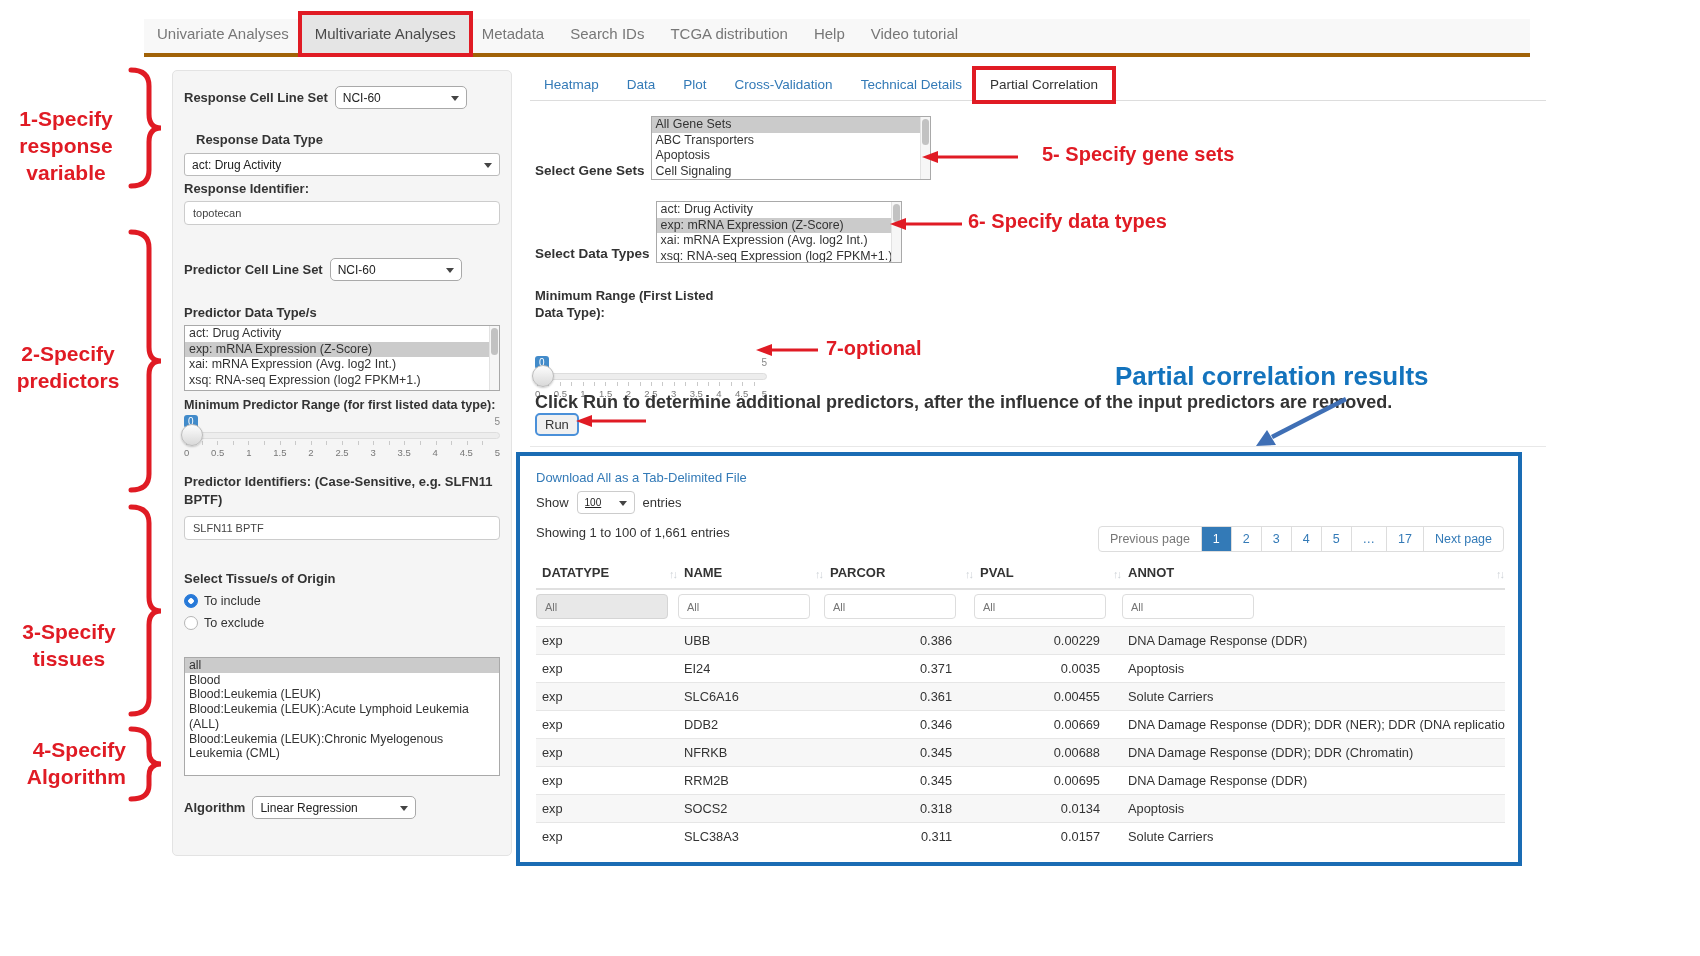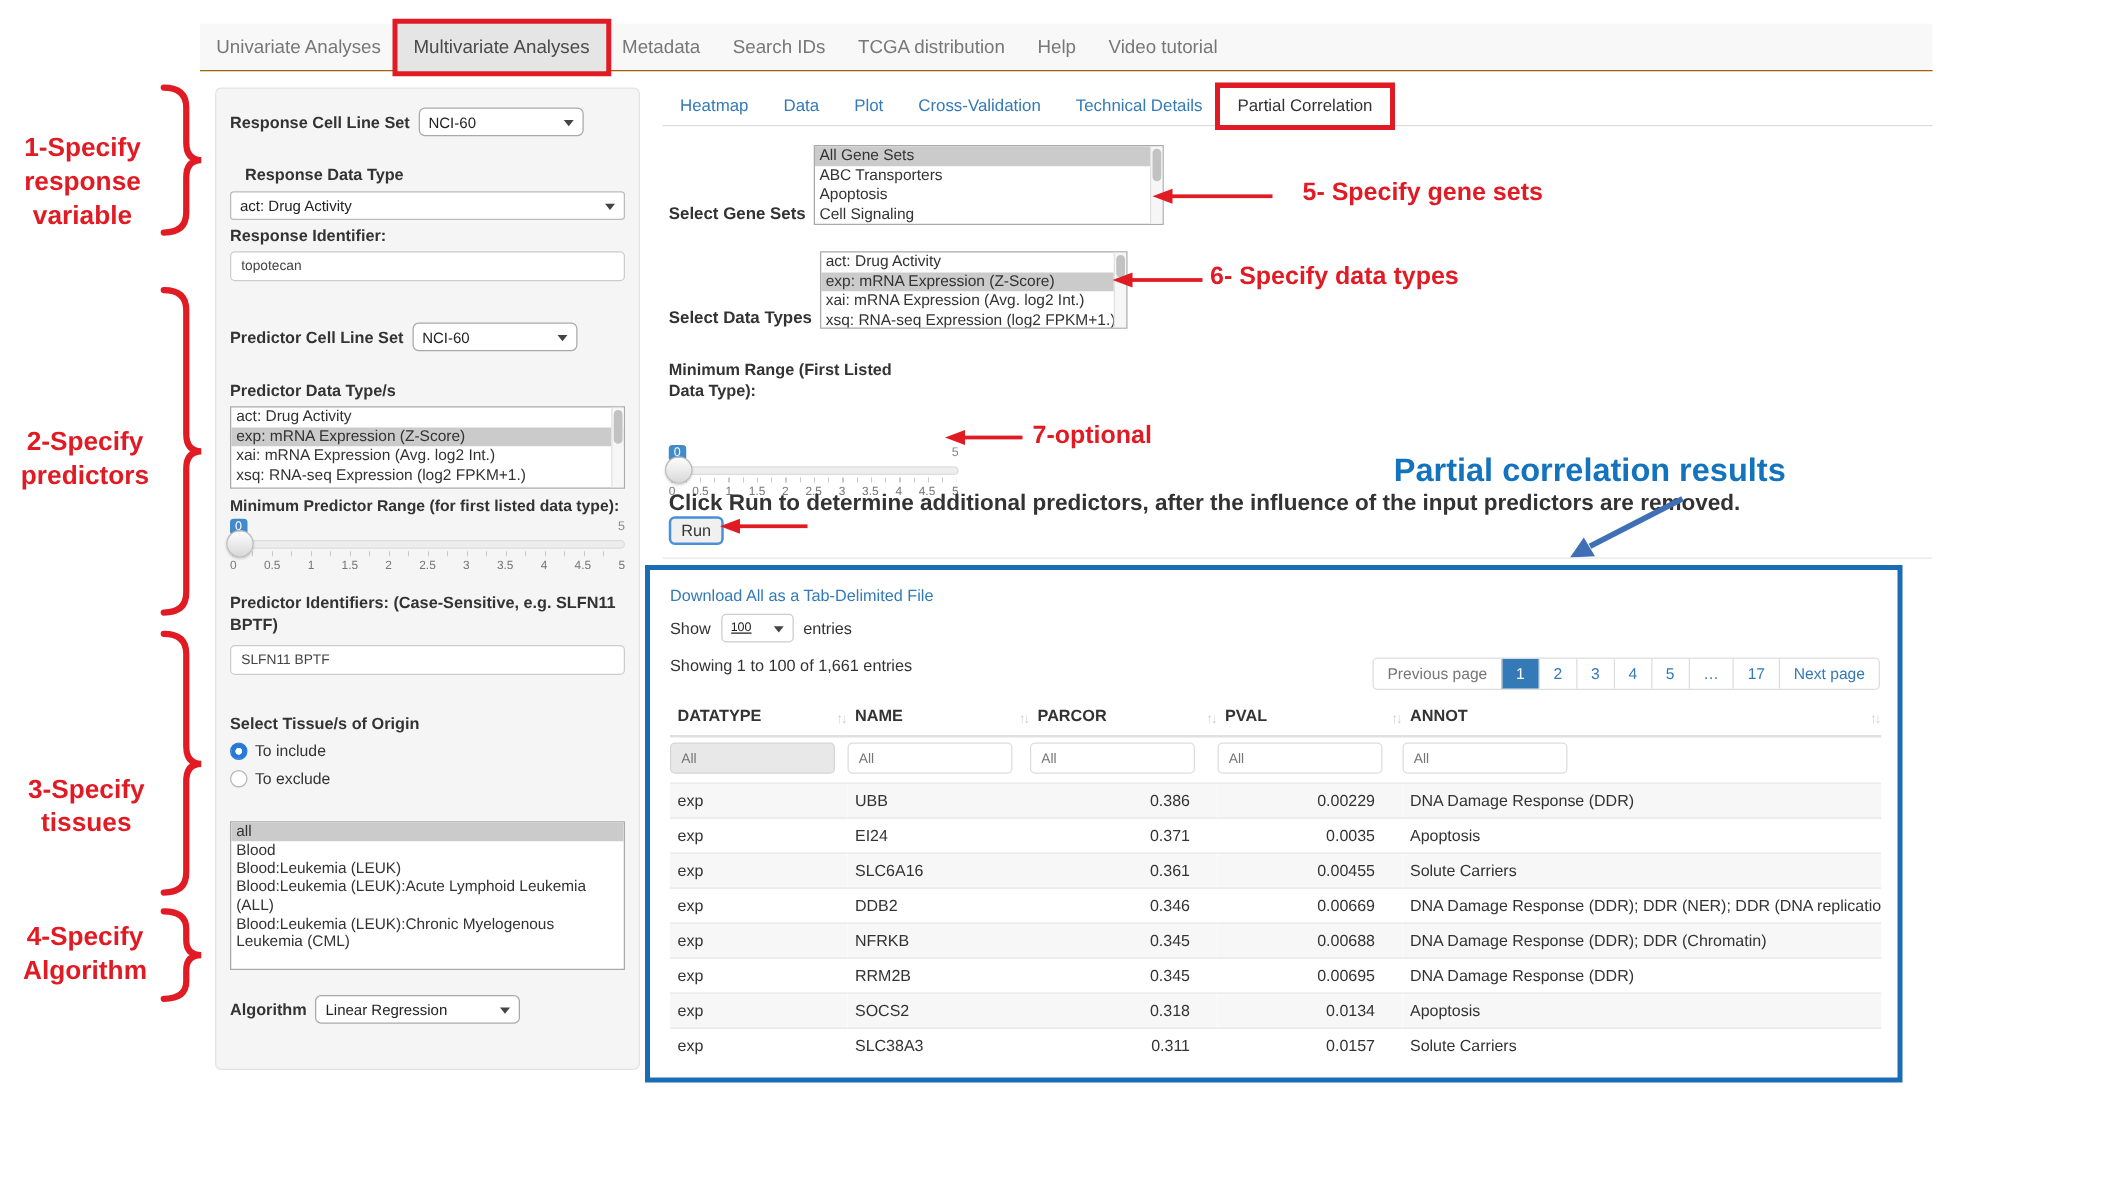--- a/index.html
+++ b/index.html
@@ -1,21 +1,21 @@
 <!DOCTYPE html>
 <html><head>
 <meta charset="utf-8">
 <style>
   * { margin:0; padding:0; box-sizing:border-box; }
   html,body { width:1700px; height:956px; background:#fff; font-family:"Liberation Sans", sans-serif; color:#333; }
   .abs { position:absolute; }
   #app { position:relative; width:1700px; height:956px; overflow:hidden; }
 
   
-  .navbar { left:160px; top:19px; width:1386px; height:38px; background:#f8f8f8; border-bottom:1px solid #a16207; display:flex; align-items:center; }
+  .navbar { left:144px; top:19px; width:1386px; height:38px; background:#f8f8f8; border-bottom:4px solid #a16207; display:flex; align-items:flex-end; }
   .nav-item { padding:0 13px; line-height:38px; font-size:15px; color:#777; white-space:nowrap; cursor:pointer; }
   .nav-item.active { background:#e5e5e5; color:#4a4a4a; position:relative; box-shadow:0 0 0 4px #e01b24; }
 
   
   .red-note { color:#e01b24; font-weight:bold; font-size:21px; line-height:27px; text-align:center; }
   .callout { color:#e01b24; font-weight:bold; font-size:20px; white-space:nowrap; }
 
   
   .sidebar { left:172px; top:70px; width:340px; height:786px; background:#f5f5f5; border:1px solid #e3e3e3; border-radius:5px; padding:13px 11px; font-size:13px; }
   .lbl { font-weight:bold; color:#333; font-size:13px; }
@@ -107,21 +107,21 @@
   <div class="abs red-note" style="left:10px; top:340px; width:116px;">2-Specify predictors</div>
   <svg class="brace" style="left:128px; top:228px;" width="36" height="266">
       <path d="M3,4 Q21,4 21,20 L21,119 Q21,133 33,133 Q21,133 21,147 L21,246 Q21,262 3,262" fill="none" stroke="#e01b24" stroke-width="5" stroke-linecap="round"></path>
     </svg>
 
   <div class="abs red-note" style="left:14px; top:618px; width:110px;">3-Specify tissues</div>
   <svg class="brace" style="left:128px; top:503px;" width="36" height="215">
       <path d="M3,4 Q21,4 21,20 L21,94 Q21,108 33,108 Q21,108 21,122 L21,195 Q21,211 3,211" fill="none" stroke="#e01b24" stroke-width="5" stroke-linecap="round"></path>
     </svg>
 
-  <div class="abs red-note" style="left:10px; top:736px; width:116px;">4-Specify Algorithm</div>
+  <div class="abs red-note" style="left:10px; top:736px; width:116px;text-align:right;">4-Specify Algorithm</div>
   <svg class="brace" style="left:128px; top:725px;" width="36" height="78">
       <path d="M3,4 Q21,4 21,18 L21,27 Q21,39 33,39 Q21,39 21,51 L21,60 Q21,74 3,74" fill="none" stroke="#e01b24" stroke-width="5" stroke-linecap="round"></path>
     </svg>
 
   <div class="abs sidebar">
 
     <div class="inline-row" style="margin-top:2px;">
       <span class="lbl">Response Cell Line Set</span>
       <span class="select-wrap" style="width:132px;">
         <select><option>NCI-60</option></select>

